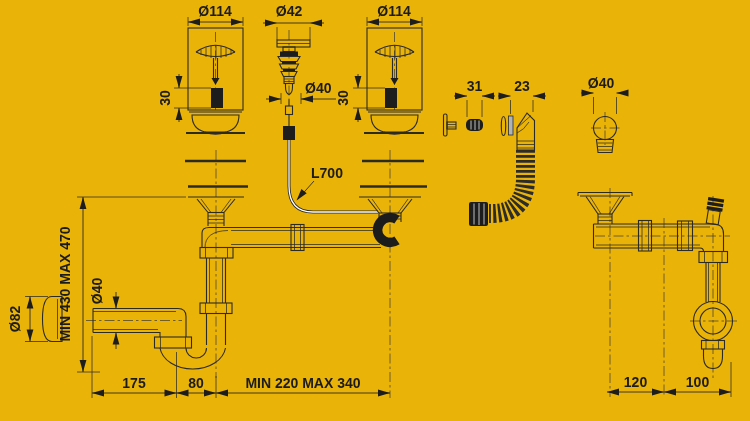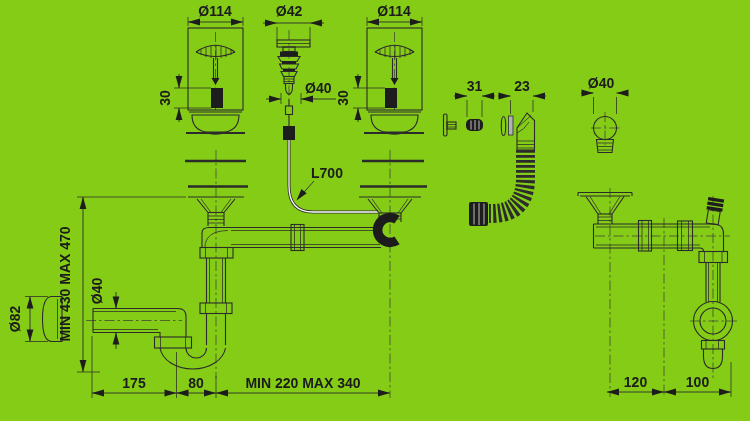--- a/index.html
+++ b/index.html
@@ -1,16 +1,16 @@
 <!DOCTYPE html>
 <html><head>
 <meta charset="utf-8">
 <style>
   html,body{margin:0;padding:0;background:#ffffff;}
-  .canvas{position:relative;width:750px;height:421px;background:#84cc16;overflow:hidden;}
+  .canvas{position:relative;width:750px;height:421px;background:#eab308;overflow:hidden;}
   svg{display:block;}
   svg text{font-family:"Liberation Sans",sans-serif;font-weight:bold;font-size:14px;fill:#1c1c1c;}
   .ln{stroke:#2b2b2b;stroke-width:1.1;fill:none;stroke-linecap:butt;}
   .lt{stroke:#2b2b2b;stroke-width:0.75;fill:none;}
   .tk{stroke:#2b2b2b;stroke-width:2.4;fill:none;}
   .tk2{stroke:#2b2b2b;stroke-width:1.9;fill:none;}
   .cl{stroke:#3a3a3a;stroke-width:0.7;fill:none;stroke-dasharray:10 3 2.5 3;}
   .fd{fill:#1d1d1d;stroke:none;}
   .wire{stroke:#2b2b2b;stroke-width:3;fill:none;}
   .wirein{stroke:#ffffff;stroke-width:1.3;fill:none;}

